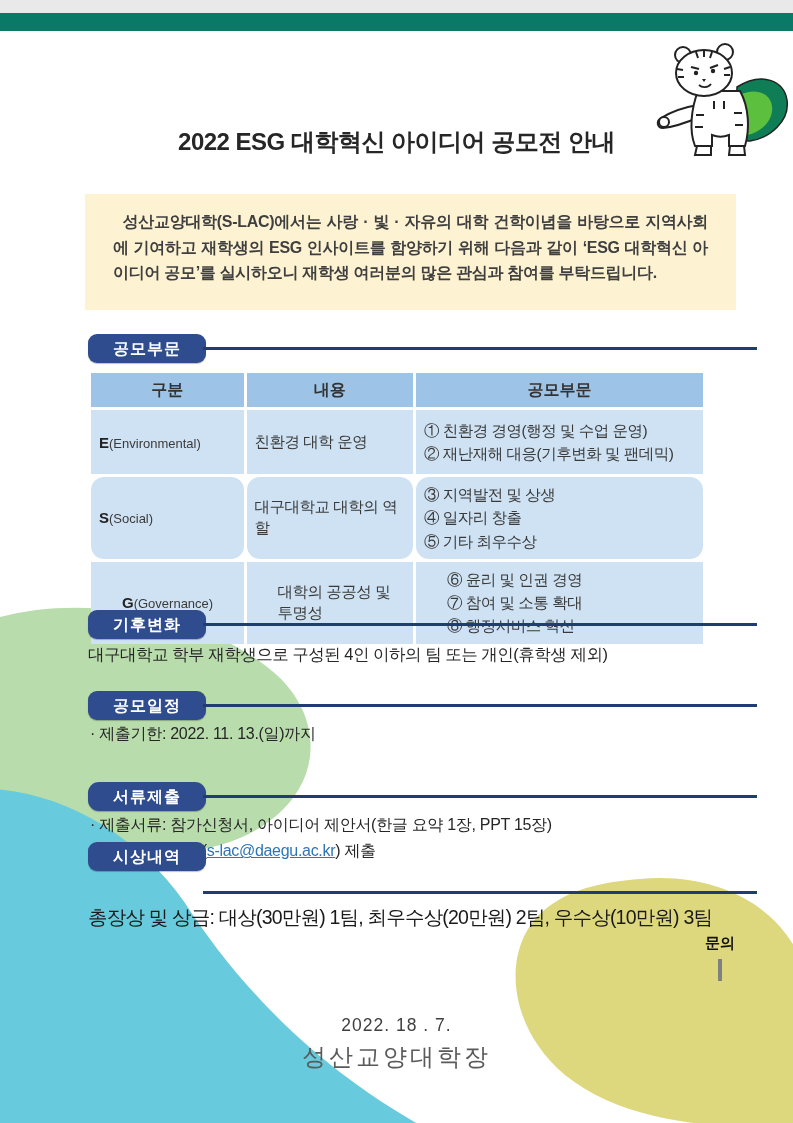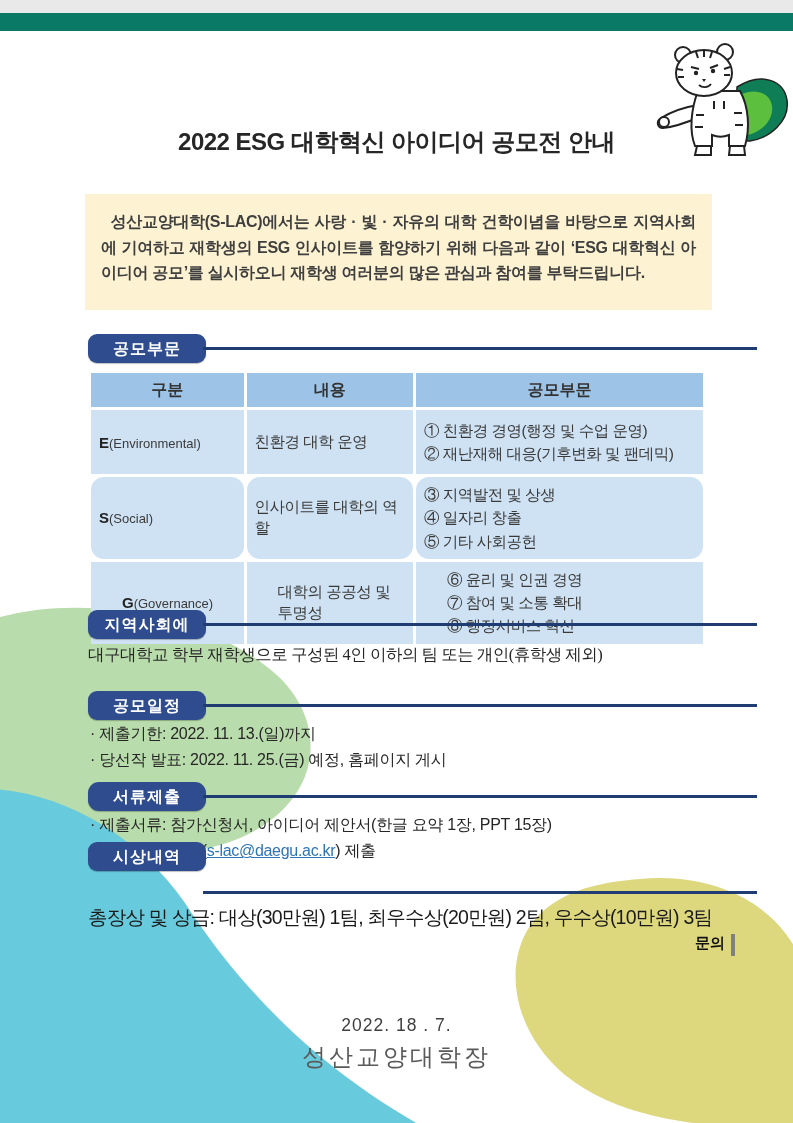--- a/index.html
+++ b/index.html
@@ -13,21 +13,21 @@
   .footer-yellow{position:absolute;left:407px;bottom:0;width:386px;height:11px;background:#d6c41e;z-index:3;}
 
   .content{position:absolute;left:0;top:0;width:793px;height:1123px;z-index:1;}
 
   .mascot{position:absolute;left:652px;top:30px;width:138px;height:118px;}
 
   .title{position:absolute;left:0;top:113px;width:793px;text-align:center;
          font-size:24px;font-weight:bold;color:#262626;letter-spacing:-0.5px;}
 
   .intro-box{position:absolute;left:85px;top:181px;width:595px;min-height:86px;
-             background:#fdf3d2;padding:15px 16px;font-size:16px;font-weight:bold;
+             background:#fdf3d2;padding:15px 28px;font-size:16px;font-weight:bold;
              color:#3f3f3f;line-height:1.6;text-align:justify;text-indent:0.6em;letter-spacing:-0.3px;}
 
   .pill{position:absolute;left:88px;width:118px;height:29px;background:#2e4c8e;
         border-radius:9px;color:#ffffff;font-size:16px;font-weight:bold;
         text-align:center;line-height:29px;letter-spacing:1px;box-shadow:0 1px 1px rgba(0,0,0,.25);}
   .divider{position:absolute;left:203px;width:554px;height:3px;background:#1f3d73;}
 
   .pill-parts{top:321px;}      .div-parts{top:334px;}
   .pill-target{top:597px;}     .div-target{top:610px;}
   .pill-schedule{top:678px;}   .div-schedule{top:691px;}
@@ -40,29 +40,29 @@
                   height:32px;text-align:center;}
   table.ctable td{background:#cfe2f3;color:#3a3a3a;vertical-align:middle;padding:6px 8px;}
   td.c-code{width:128px;font-size:13px;}
   td.c-code .code-b{font-size:15px;font-weight:bold;color:#222;}
   td.c-content{width:200px;font-size:15.5px;letter-spacing:-0.5px;}
   td.c-items{width:262px;font-size:15.5px;letter-spacing:-0.5px;}
   td.c-items div{line-height:1.5;white-space:nowrap;}
   tr.row-e td{height:52px;} tr.row-s td{height:66px;border-radius:13px;} tr.row-g td{height:66px;padding-left:31px;}
 
   .body-text{position:absolute;font-size:16.5px;color:#262626;letter-spacing:-0.5px;}
-  .target-text{left:88px;top:631px;font-family:Liberation Serif, serif;}
+  .target-text{left:88px;top:631px;}
   .bullets{position:absolute;left:90px;font-size:16px;color:#262626;line-height:1.65;letter-spacing:-0.3px;}
   .schedule-bullets{top:708px;}
   .submission-bullets{top:799px;}
   .email-link{color:#2e75b6;text-decoration:underline;cursor:pointer;text-align:center;}
 
   .awards-text{position:absolute;left:88px;top:891px;font-size:19.5px;color:#1a1a1a;letter-spacing:-0.8px;}
 
-  .contact-row{position:absolute;top:921px;right:58px;display:flex;align-items:flex-start;gap:6px;}
+  .contact-row{position:absolute;top:921px;right:58px;display:flex;align-items:center;gap:6px;flex-direction:column;}
   .contact-label{font-size:15px;font-weight:bold;color:#111;}
   .contact-bar{width:4px;height:22px;background:#808080;}
   .contact-text{font-size:15px;font-weight:bold;color:#111;}
 
   .closing-date{position:absolute;left:0;top:1002px;width:793px;text-align:center;
                 font-size:17.5px;color:#3f3f3f;letter-spacing:1px;}
   .closing-signer{position:absolute;left:0;top:1028px;width:793px;text-align:center;
                   font-size:24px;color:#5a5a5a;letter-spacing:3px;}
 </style>
 </head>
@@ -130,48 +130,47 @@
         <tr class="row-e">
           <td class="c-code"><span class="code-b">E</span><span>(Environmental)</span></td>
           <td class="c-content">친환경 대학 운영</td>
           <td class="c-items">
             <div>① 친환경 경영(행정 및 수업 운영)</div>
             <div>② 재난재해 대응(기후변화 및 팬데믹)</div>
           </td>
         </tr>
         <tr class="row-s">
           <td class="c-code"><span class="code-b">S</span><span>(Social)</span></td>
-          <td class="c-content">인사이트를 대학의 역할</td>
+          <td class="c-content">대구대학교 대학의 역할</td>
           <td class="c-items">
             <div>③ 지역발전 및 상생</div>
             <div>④ 일자리 창출</div>
-            <div>⑤ 기타 사회공헌</div>
+            <div>⑤ 기타 최우수상</div>
           </td>
         </tr>
         <tr class="row-g">
           <td class="c-code"><span class="code-b">G</span><span>(Governance)</span></td>
           <td class="c-content">대학의 공공성 및 투명성</td>
           <td class="c-items">
             <div>⑥ 윤리 및 인권 경영</div>
             <div>⑦ 참여 및 소통 확대</div>
             <div>⑧ 행정서비스 혁신</div>
           </td>
         </tr>
       </tbody>
     </table>
 
-    <div class="pill pill-target">지역사회에</div>
+    <div class="pill pill-target">기후변화</div>
     <div class="divider div-target"></div>
     <div class="body-text target-text">대구대학교 학부 재학생으로 구성된 4인 이하의 팀 또는 개인(휴학생 제외)</div>
 
     <div class="pill pill-schedule">공모일정</div>
     <div class="divider div-schedule"></div>
     <div class="bullets schedule-bullets">
       <div>· 제출기한: 2022. 11. 13.(일)까지</div>
-      <div>· 당선작 발표: 2022. 11. 25.(금)  예정, 홈페이지 게시</div>
     </div>
 
     <div class="pill pill-submission">서류제출</div>
     <div class="divider div-submission"></div>
     <div class="bullets submission-bullets">
       <div>· 제출서류: 참가신청서, 아이디어 제안서(한글 요약 1장, PPT 15장)</div>
       <div><span>· 제출방법: 메일(</span><a class="email-link">s-lac@daegu.ac.kr</a><span>)  제출</span></div>
     </div>
 
     <div class="pill pill-awards">시상내역</div>

